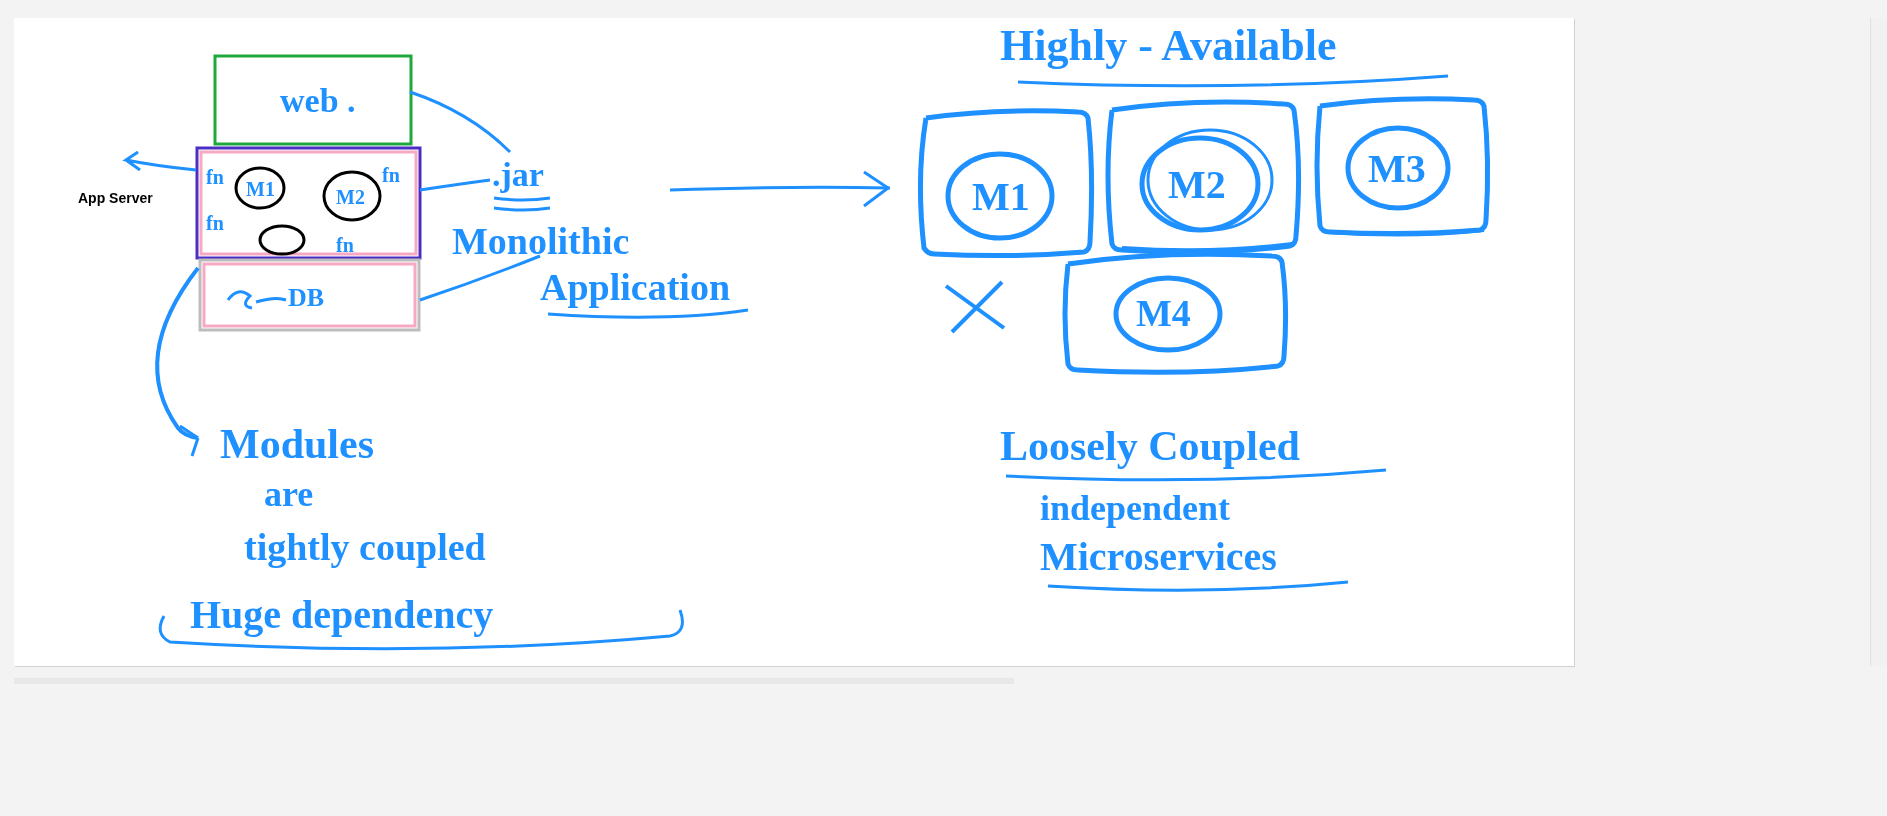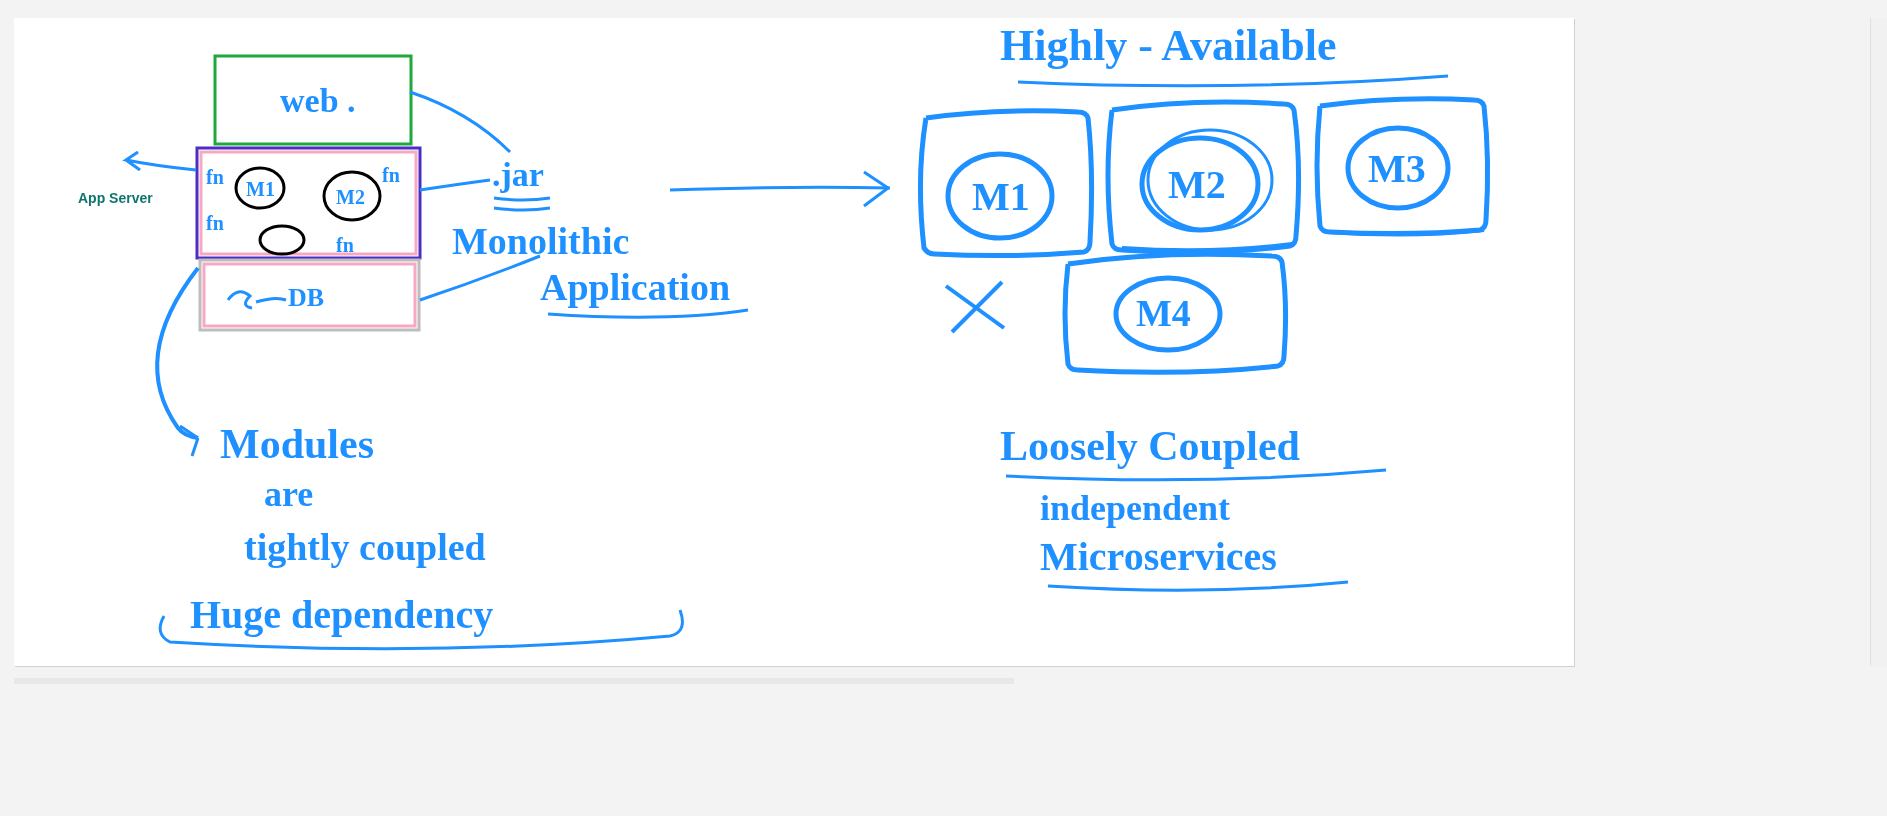--- a/index.html
+++ b/index.html
@@ -38,21 +38,21 @@
     left: 14px;
     bottom: 132px;
     width: 1000px;
     height: 6px;
     background: #e8e8e8;
   }
   .typed-label {
     position: absolute;
     font-weight: 700;
     font-size: 14px;
-    color: #0f766e;
+    color: #000000;
     white-space: nowrap;
   }
   svg.overlay {
     position: absolute;
     left: 0;
     top: 0;
     width: 1887px;
     height: 816px;
     pointer-events: none;
   }

